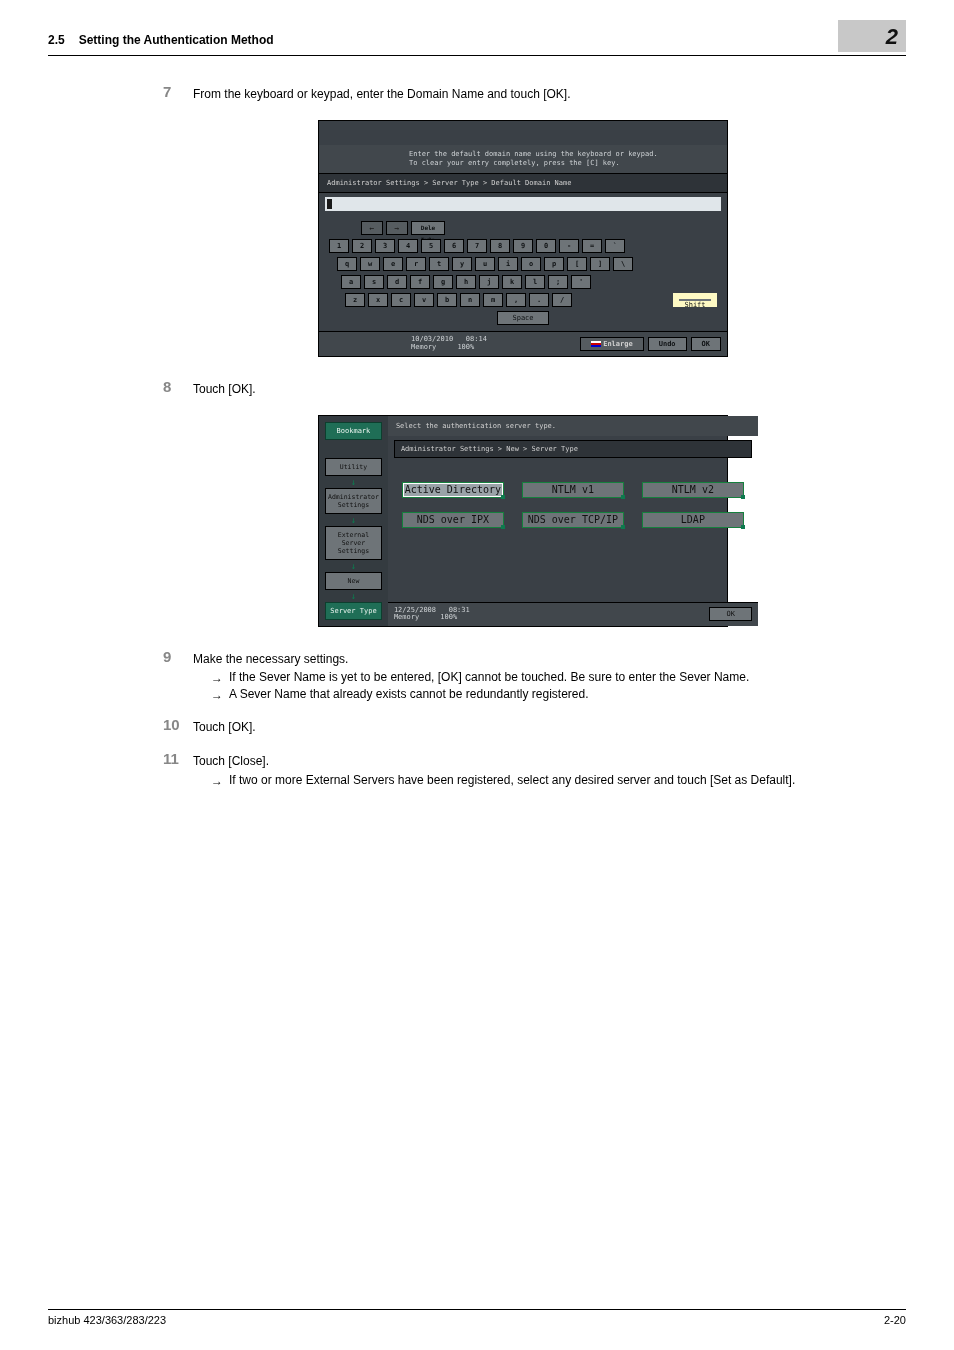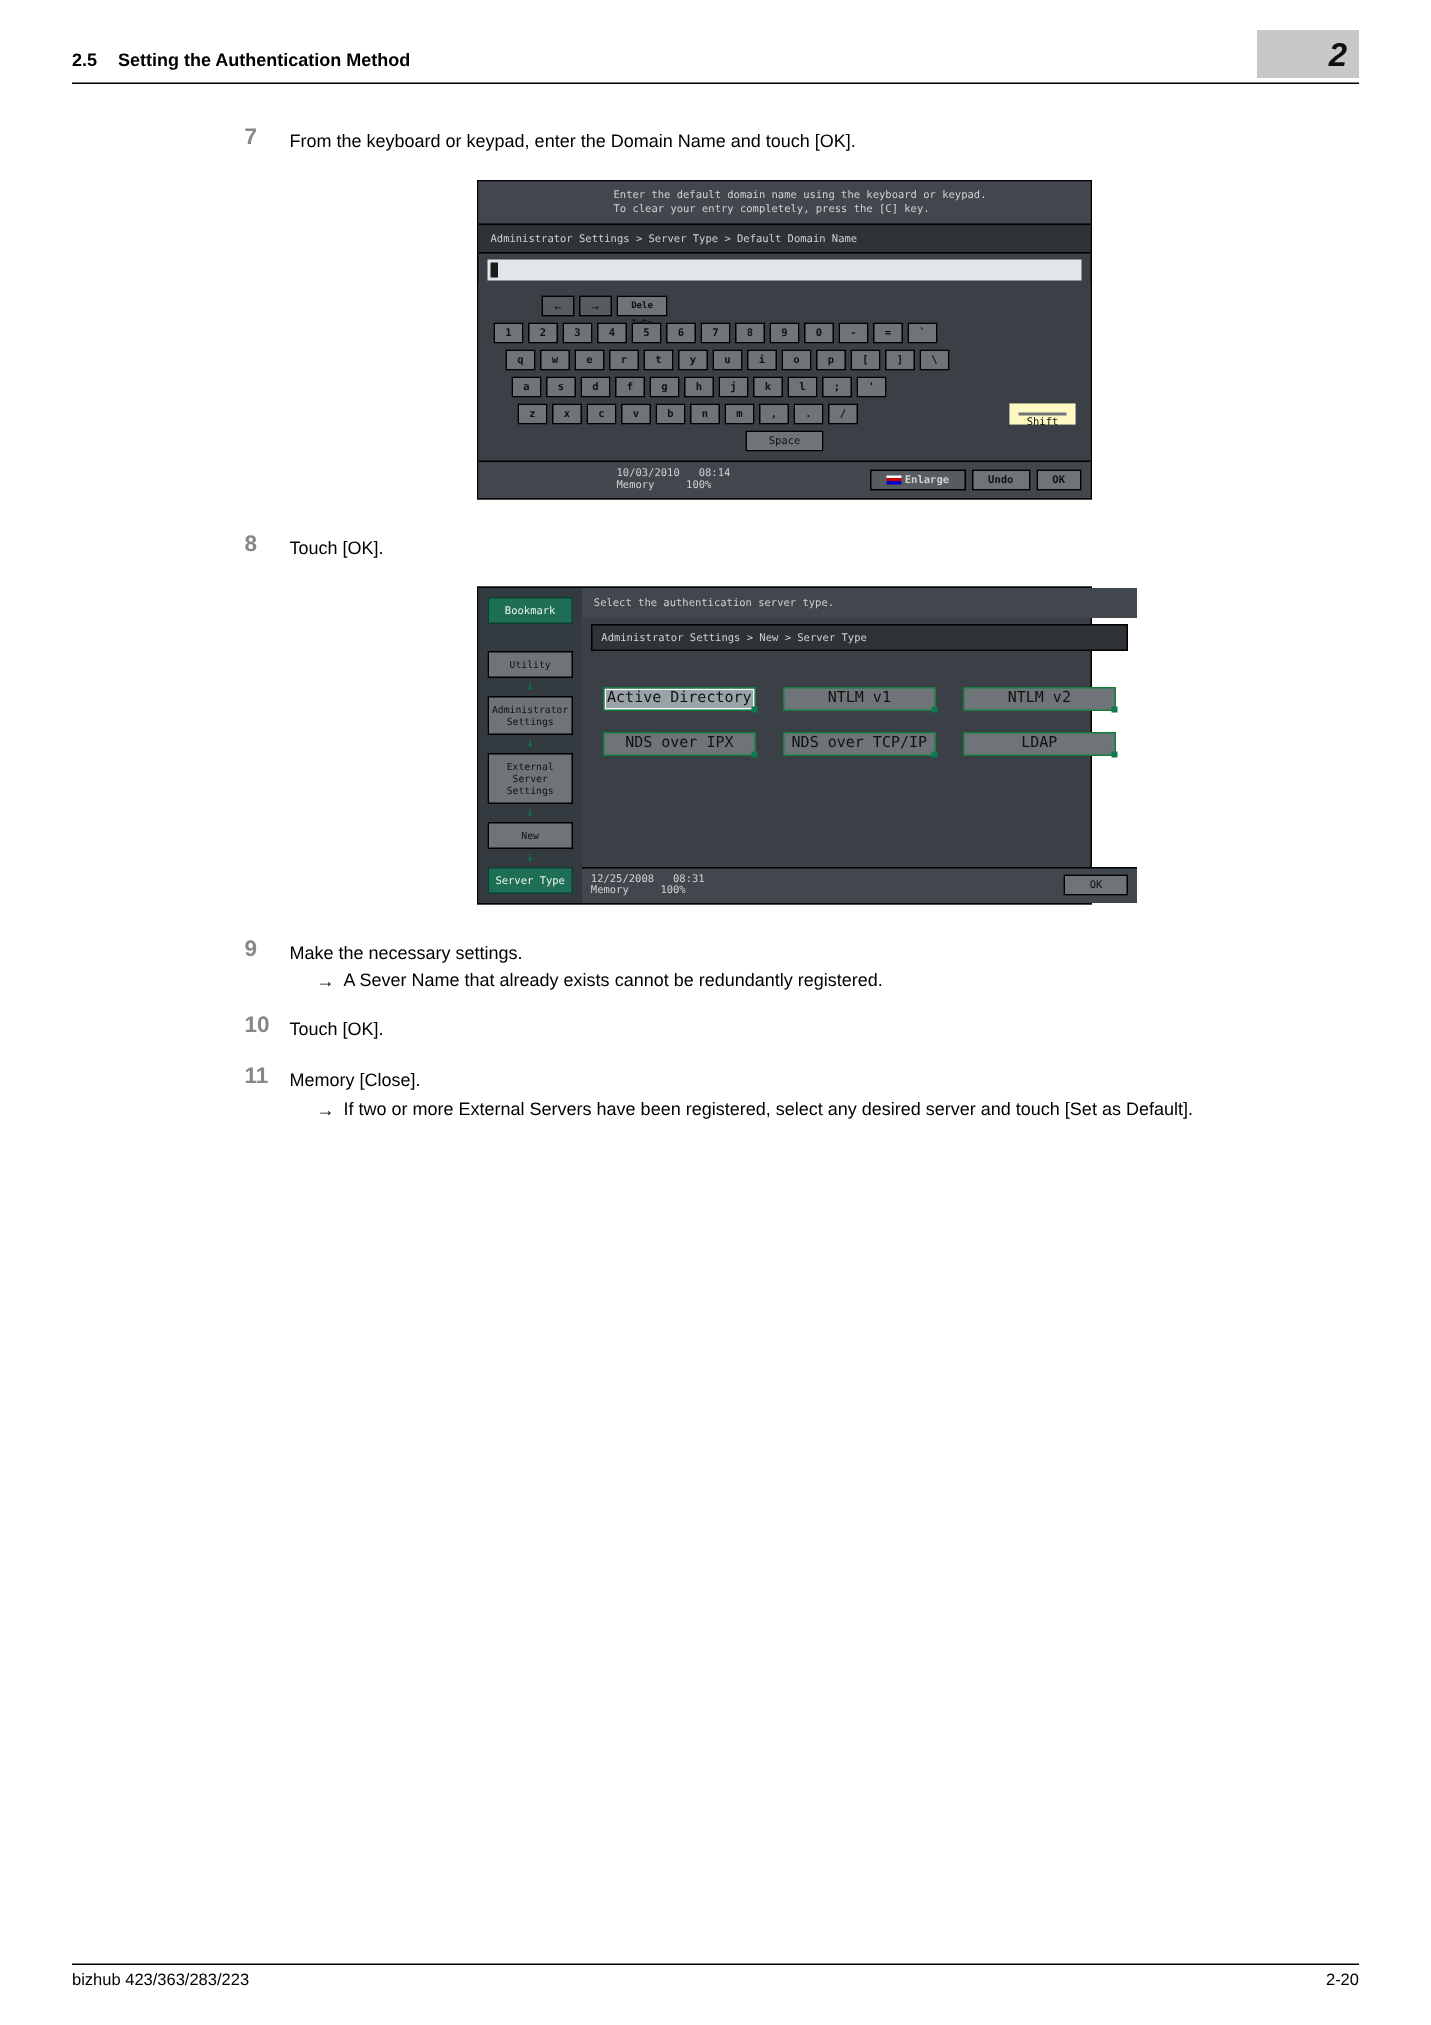--- a/index.html
+++ b/index.html
@@ -89,20 +89,21 @@
     font-size: 7px;
     color: #d0d0d0;
     background: #3a4046;
     border: 1px solid #000;
   }
   .ss1 .top {
     background: #41474c;
     padding: 5px 8px 5px 90px;
     line-height: 1.3;
     color: #cfd3d6;
+    margin-top: 24px;
   }
   .ss1 .crumb {
     background: #2e3338;
     padding: 5px 8px;
     border-top: 1px solid #000;
     border-bottom: 1px solid #000;
   }
   .ss1 .input-box {
     background: #e0e6ea;
     height: 14px;
@@ -463,31 +464,32 @@
         </div>
         <div class="spacer"></div>
         <div class="okbtn">OK</div>
       </div>
     </div>
   </div>
 
   <div class="step">
     <span class="step-num">9</span>
     <div class="step-body">Make the necessary settings.</div>
+    <div class="sub">If the Sever Name is yet to be entered, [OK] cannot be touched. Be sure to enter the Sever Name.</div>
     <div class="sub">A Sever Name that already exists cannot be redundantly registered.</div>
   </div>
 
   <div class="step">
     <span class="step-num">10</span>
     <div class="step-body">Touch [OK].</div>
   </div>
 
   <div class="step">
     <span class="step-num">11</span>
-    <div class="step-body">Memory [Close].</div>
+    <div class="step-body">Touch [Close].</div>
     <div class="sub">If two or more External Servers have been registered, select any desired server and touch [Set as Default].</div>
   </div>
 
   <div class="footer">
     <span>bizhub 423/363/283/223</span>
     <span>2-20</span>
   </div>
 
 </div>
 

